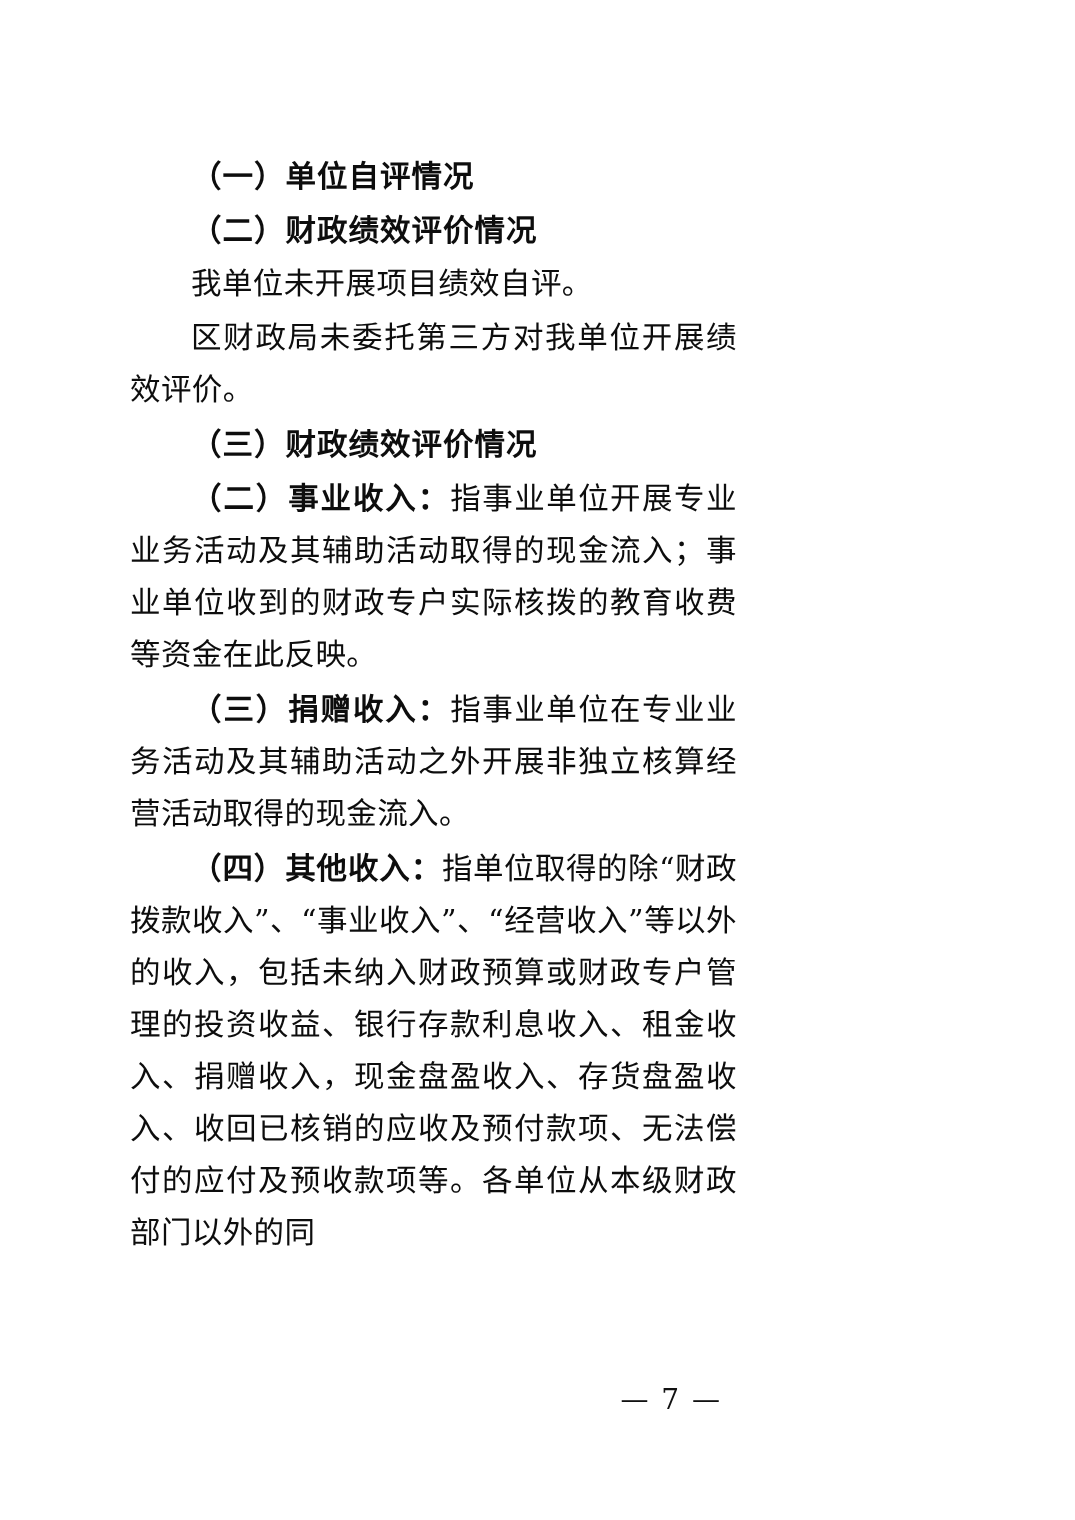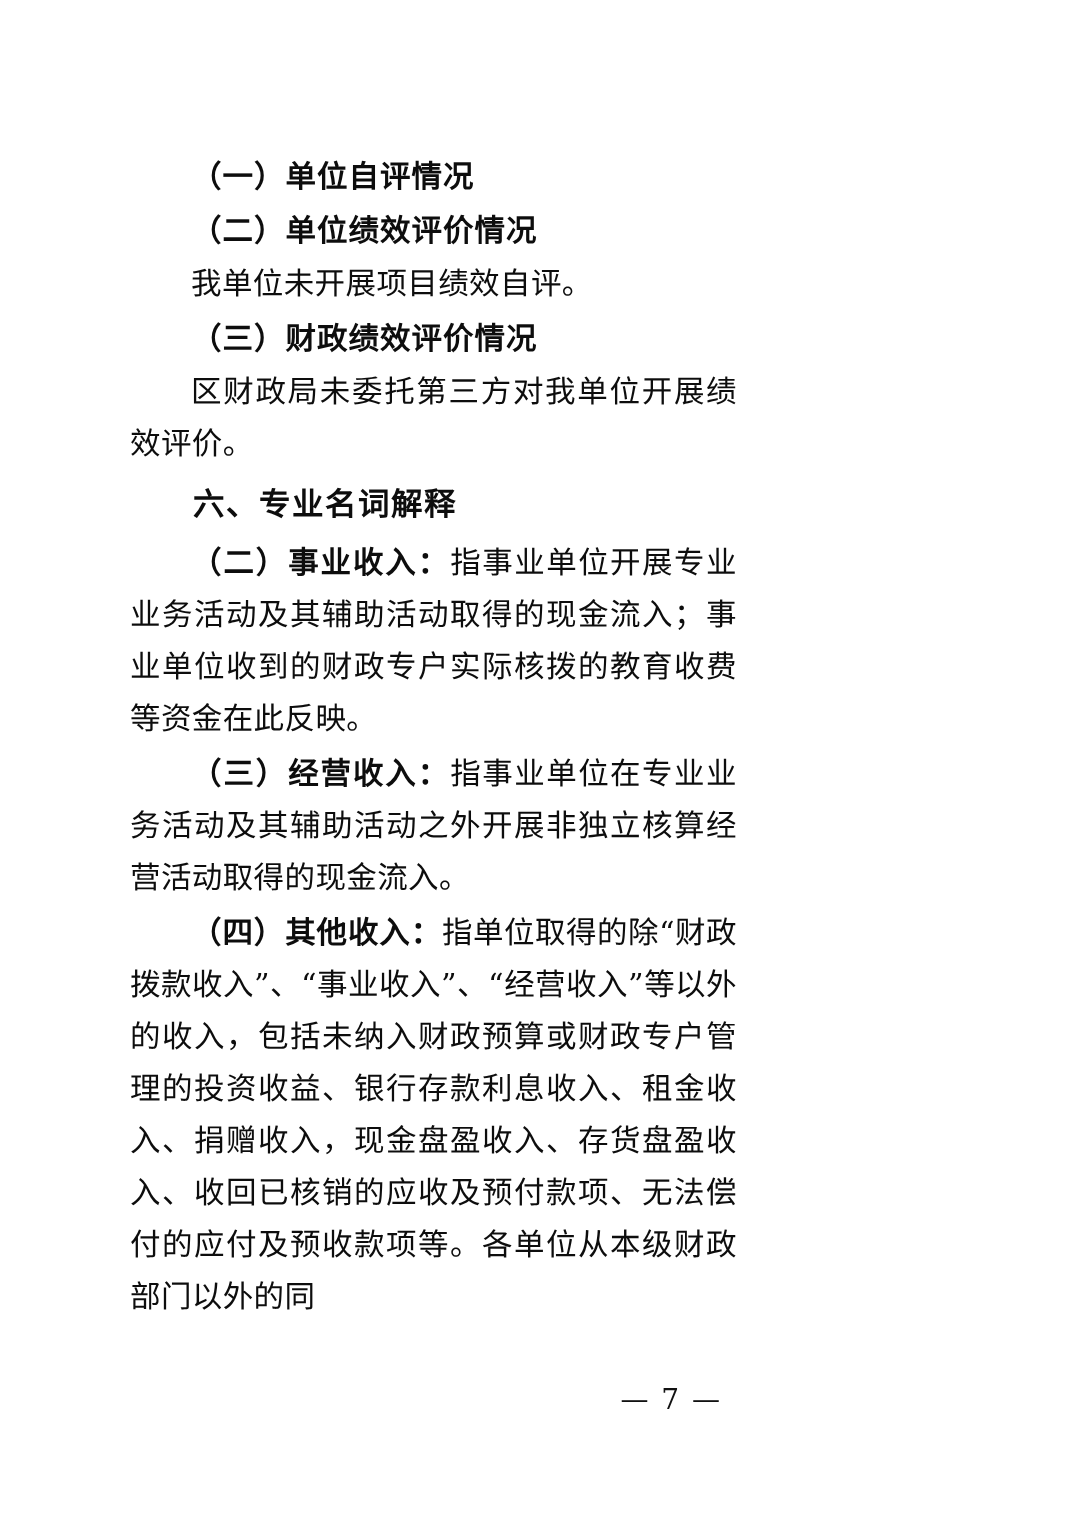--- a/index.html
+++ b/index.html
@@ -62,33 +62,32 @@
 </style>
 </head>
 <body>
 
 <div class="page">
   <div class="doc-body">
 
     <p class="para heading-sub">（一）单位自评情况</p>
 
 
-    <p class="para heading-sub">（二）单位绩效评价情况</p>
+    <p class="para heading-sub">（二）财政绩效评价情况</p>
 
     <p class="para">我单位未开展项目绩效自评。</p>
 
+    <p class="para">区财政局未委托第三方对我单位开展绩效评价。</p>
+
     <p class="para heading-sub">（三）财政绩效评价情况</p>
 
-    <p class="para">区财政局未委托第三方对我单位开展绩效评价。</p>
-
-    <p class="para section-heading">六、专业名词解释</p>
 
 
     <p class="para"><span class="term">（二）事业收入：</span><span>指事业单位开展专业业务活动及其辅助活动取得的现金流入；事业单位收到的财政专户实际核拨的教育收费等资金在此反映。</span></p>
 
-    <p class="para"><span class="term">（三）经营收入：</span><span>指事业单位在专业业务活动及其辅助活动之外开展非独立核算经营活动取得的现金流入。</span></p>
+    <p class="para"><span class="term">（三）捐赠收入：</span><span>指事业单位在专业业务活动及其辅助活动之外开展非独立核算经营活动取得的现金流入。</span></p>
 
     <p class="para"><span class="term">（四）其他收入：</span><span>指单位取得的除“财政拨款收入”、“事业收入”、“经营收入”等以外的收入，包括未纳入财政预算或财政专户管理的投资收益、银行存款利息收入、租金收入、捐赠收入，现金盘盈收入、存货盘盈收入、收回已核销的应收及预付款项、无法偿付的应付及预收款项等。各单位从本级财政部门以外的同</span></p>
 
   </div>
 
   <div class="footer">— 7 —</div>
 </div>
 
 </body></html>

